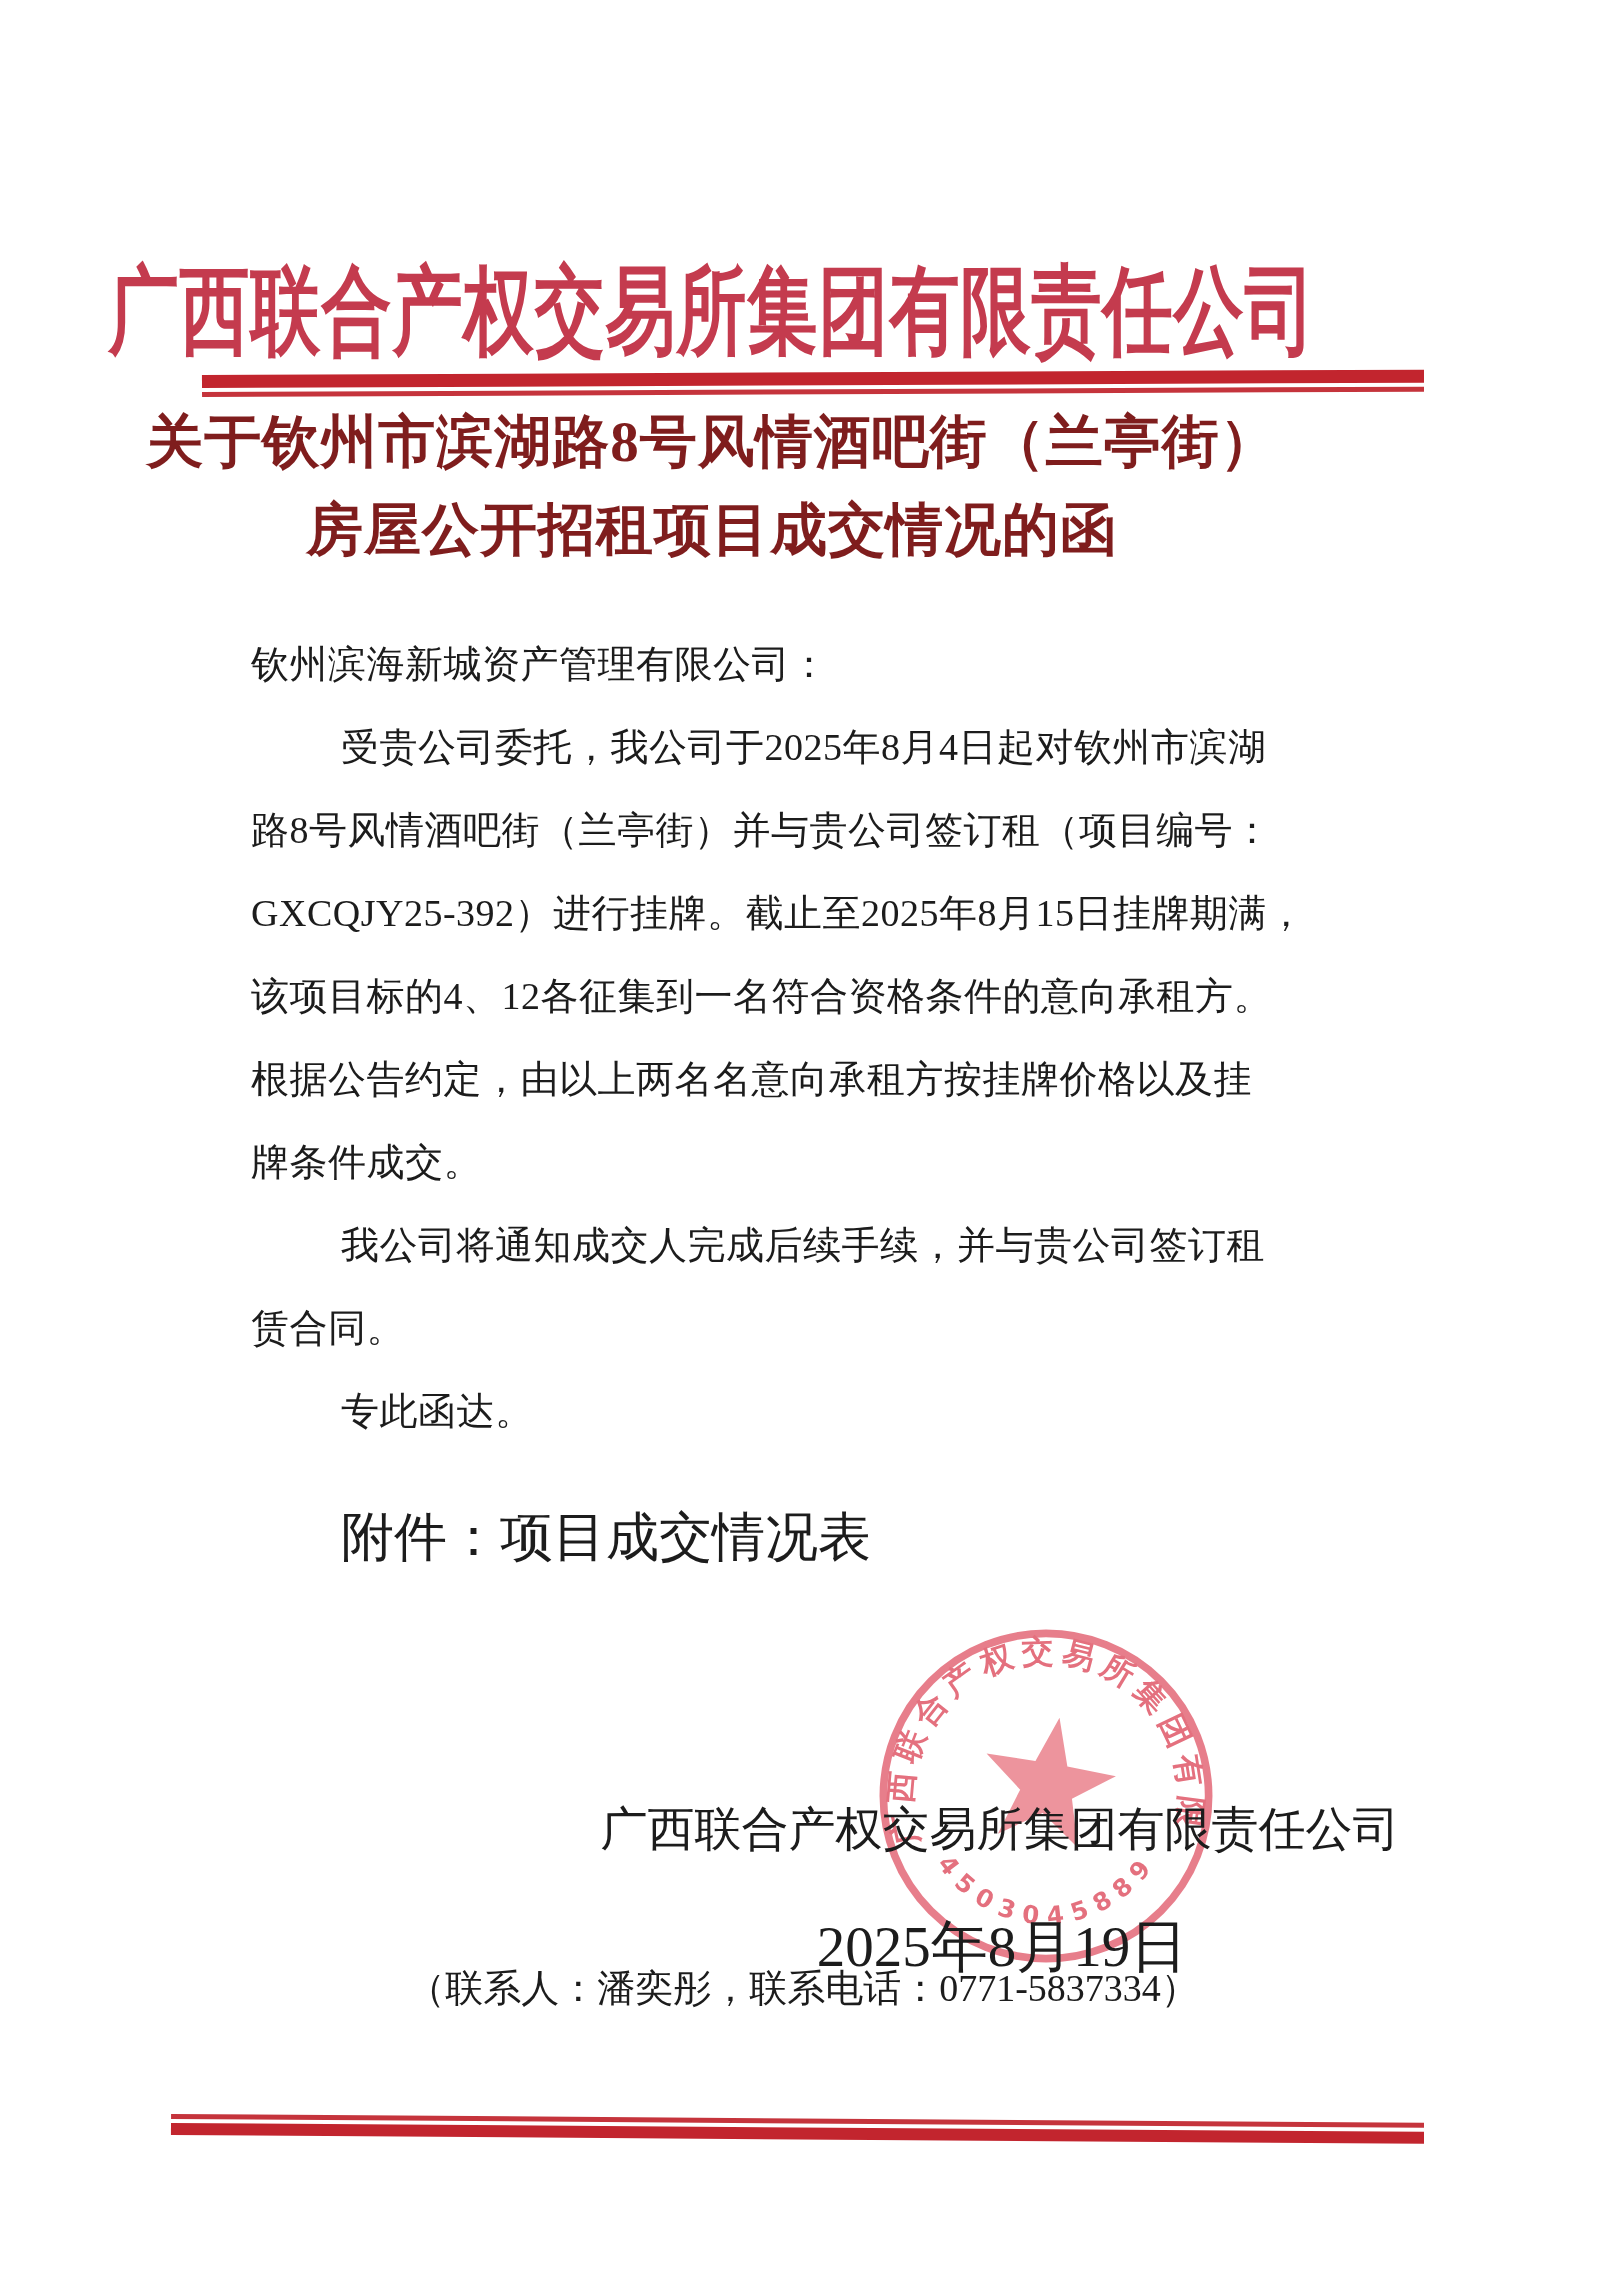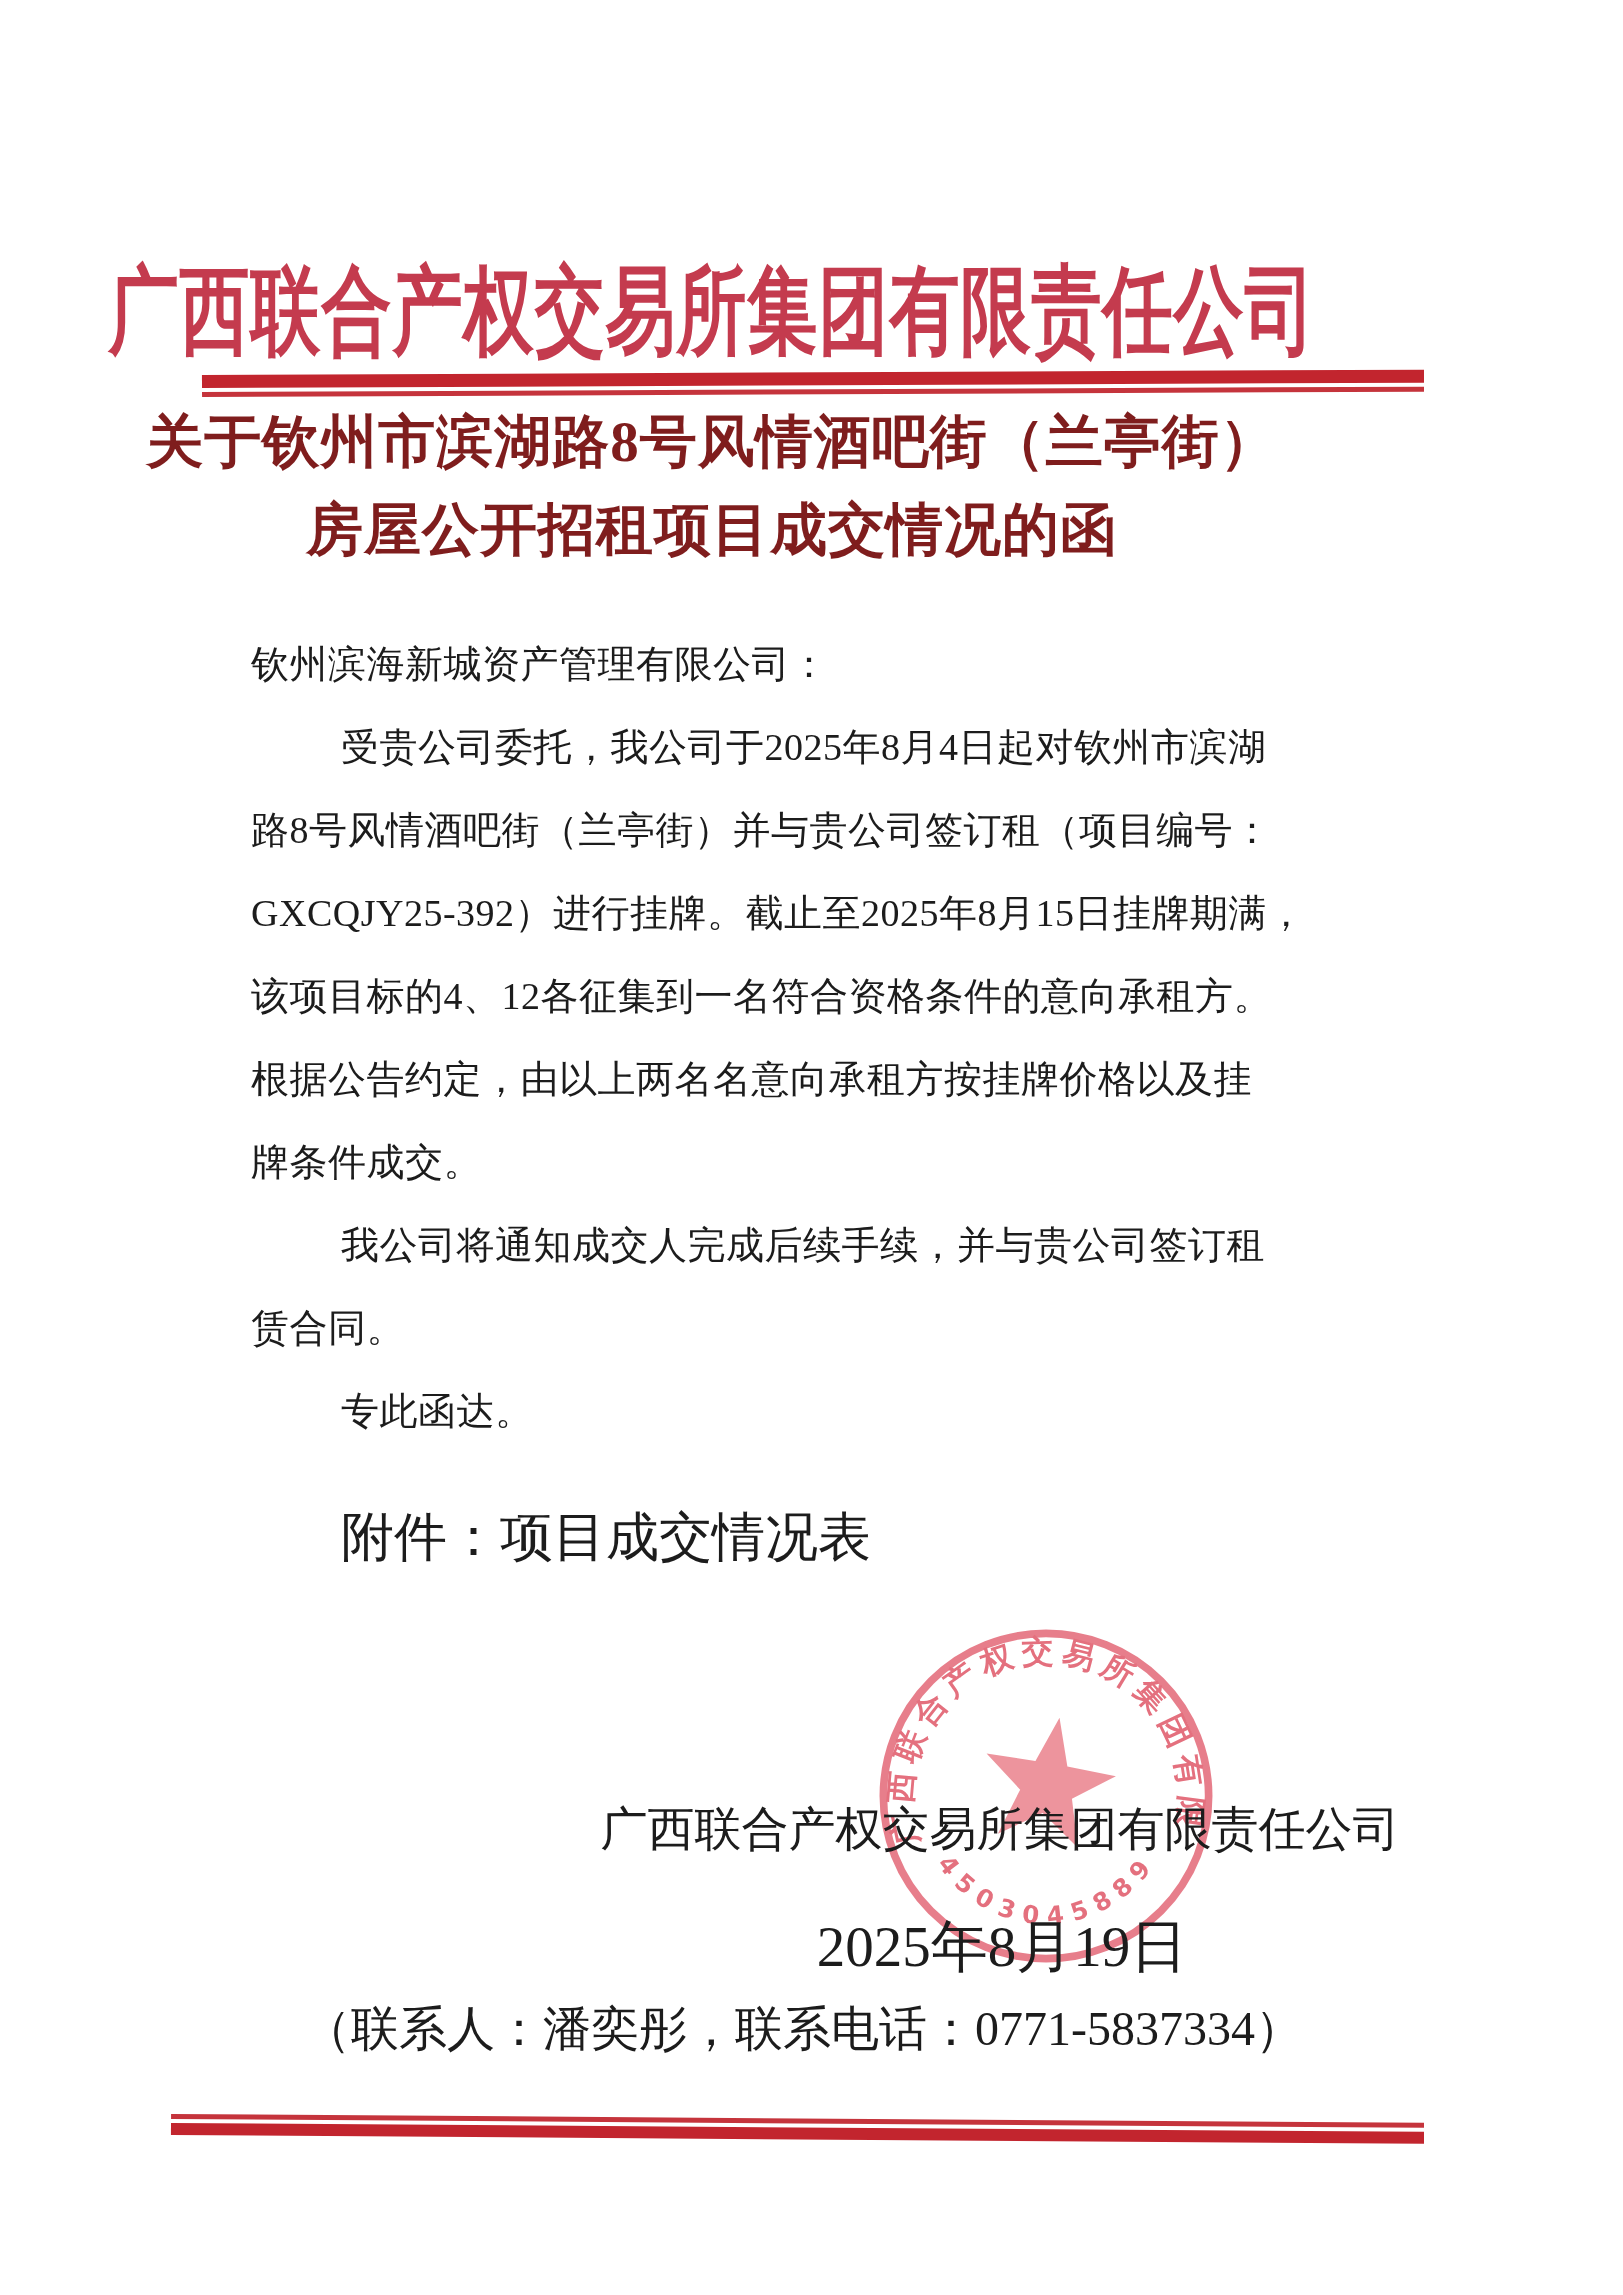--- a/index.html
+++ b/index.html
@@ -102,23 +102,23 @@
     left:1002px; top:1917px;
     transform:translateX(-50%);
     font-size:57px;
     line-height:59px;
     white-space:nowrap;
     z-index:2;
     text-align:center;
   }
   .contact{
     position:absolute;
-    left:803px; top:1998px;
+    left:803px; top:1958px;
     transform:translateX(-50%);
-    font-size:48px;
+    font-size:38px;
     line-height:61px;
     white-space:nowrap;
   }
   .speck{
     position:absolute;
     left:1459px; top:1615px;
     width:8.2px; height:13.3px;
     background:#9a9a9a;
     border-radius:50%;
     opacity:0.35;

